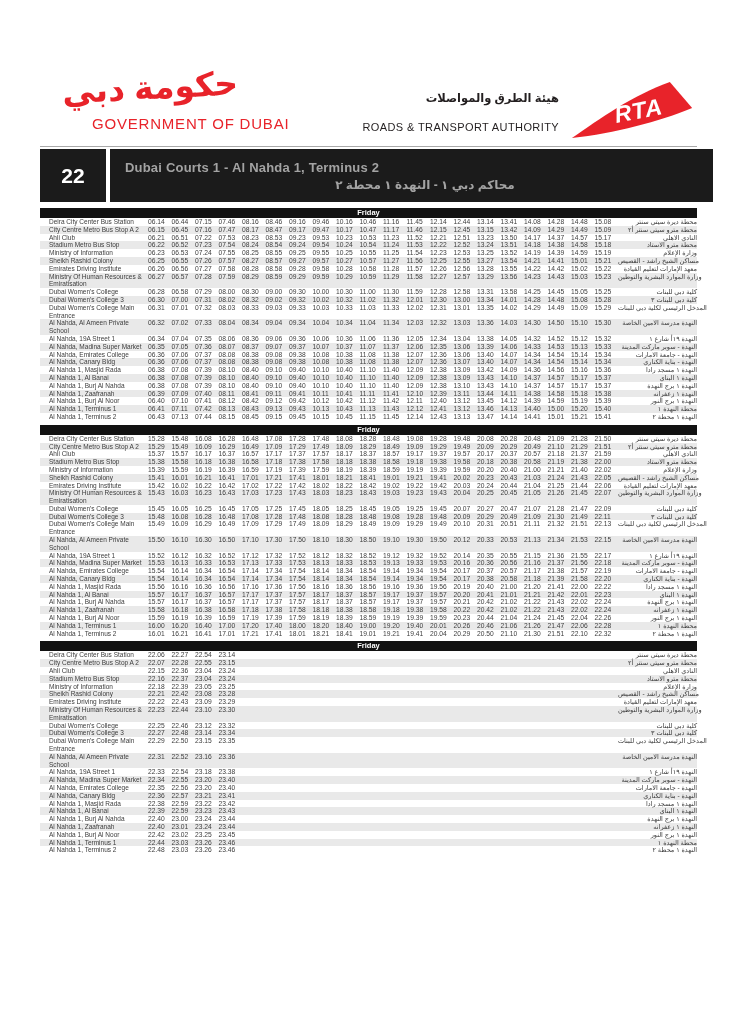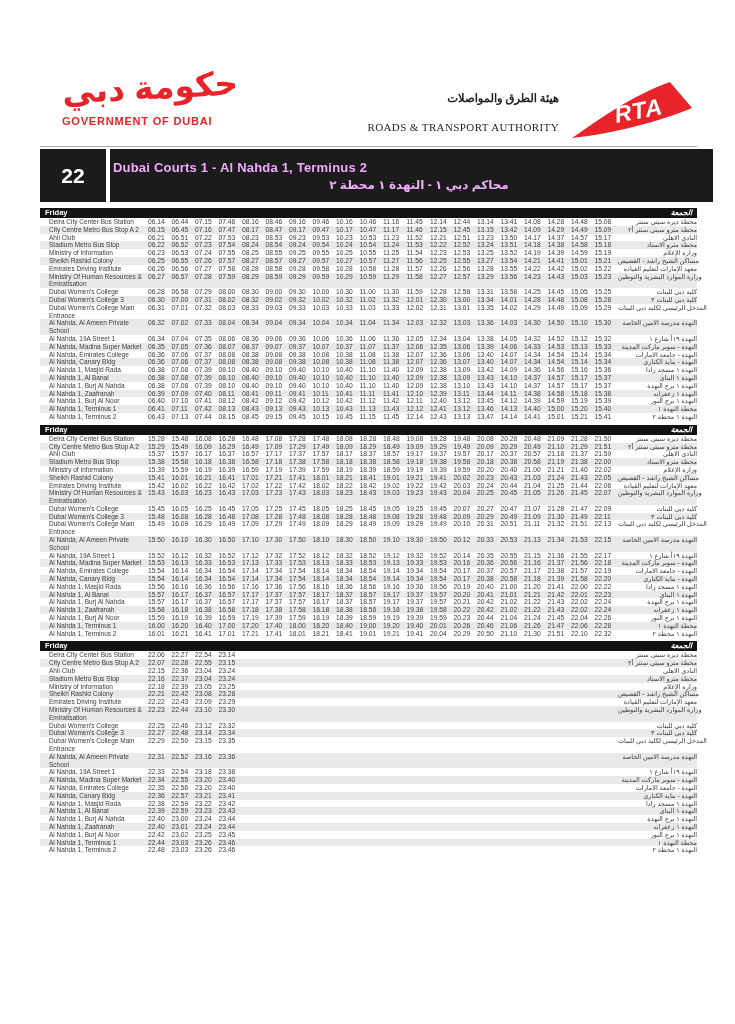--- a/index.html
+++ b/index.html
@@ -4,42 +4,42 @@
 <style>
   html,body{margin:0;padding:0;background:#ffffff;}
   .page{
     width:735px;height:1024px;background:#ffffff;position:relative;overflow:hidden;
     font-family:"Liberation Sans","DejaVu Sans",sans-serif;color:#3c3c3c;
   }
   
   .header{display:flex;justify-content:space-between;align-items:flex-start;padding:68px 38px 0 62px;}
   .gov{display:flex;flex-direction:column;align-items:flex-start;}
   .gov-callig{color:#e8232a;font-size:33px;font-weight:bold;line-height:40px;transform:rotate(-3deg);letter-spacing:1px;}
-  .gov-caption{color:#e8232a;font-size:11px;font-weight:bold;letter-spacing:.8px;margin-top:7px;}
+  .gov-caption{color:#e8232a;font-size:15px;font-weight:normal;letter-spacing:.8px;margin-top:7px;margin-left:30px;}
   .rta-block{display:flex;align-items:flex-start;gap:10px;margin-top:10px;}
-  .rta-text{text-align:right;margin-top:14px;font-family:Liberation Serif, serif;}
+  .rta-text{text-align:right;margin-top:14px;}
   .rta-ar{font-size:11.5px;font-weight:bold;color:#231f20;line-height:13px;}
   .rta-en{font-size:11px;color:#231f20;letter-spacing:.4px;margin-top:16px;}
   .rta-logo{width:128px;height:64px;}
   
   .rule{margin:4px 38px 0 40px;border-top:1px solid #a9a9a9;}
   .titlebar{margin:2px 22px 0 40px;height:53px;display:flex;}
   .route-box{width:66px;background:#1b1b1b;color:#fff;font-size:21px;font-weight:bold;
     display:flex;align-items:center;justify-content:center;}
   .gapv{width:4px;background:#fff;}
-  .title-main{flex:1;background:#1b1b1b;color:#f0abfc;display:flex;flex-direction:column;
-    justify-content:center;padding-left:3px;gap:3px;}
+  .title-main{flex:1;background:#1b1b1b;color:#a3a3a3;display:flex;flex-direction:column;
+    justify-content:center;padding-left:15px;gap:3px;}
   .title-en{font-size:13px;font-weight:bold;letter-spacing:.2px;}
   .title-ar{font-size:12px;font-weight:bold;padding-left:12px;direction:rtl;text-align:center;}
   
   .sections{margin:6px 38px 0 40px;}
   .section{margin-top:0;}
   .section + .section{margin-top:4px;}
   .daybar{height:10px;background:#121212;color:#fff;display:flex;justify-content:space-between;
-    align-items:center;padding:0 5px;font-size:7.5px;font-weight:bold;line-height:10px;}
+    align-items:center;padding:0 5px;font-size:7.5px;font-weight:bold;line-height:10px;flex-direction:column;}
   .daybar .day-ar{direction:rtl;font-style:italic;}
   .row{display:flex;align-items:flex-start;}
   .row.alt{background:#e9e9e9;}
   .cell-name{width:99px;padding-left:9px;font-size:6.5px;line-height:7.8px;flex-shrink:0;}
   .cell-times{display:flex;width:470px;flex-shrink:0;}
   .cell-time{width:23.5px;font-size:6.7px;line-height:7.8px;flex-shrink:0;}
   .cell-ar{flex:1;text-align:right;font-size:6.5px;line-height:7.8px;white-space:nowrap;direction:rtl;}
 </style>
 </head>
 <body>

